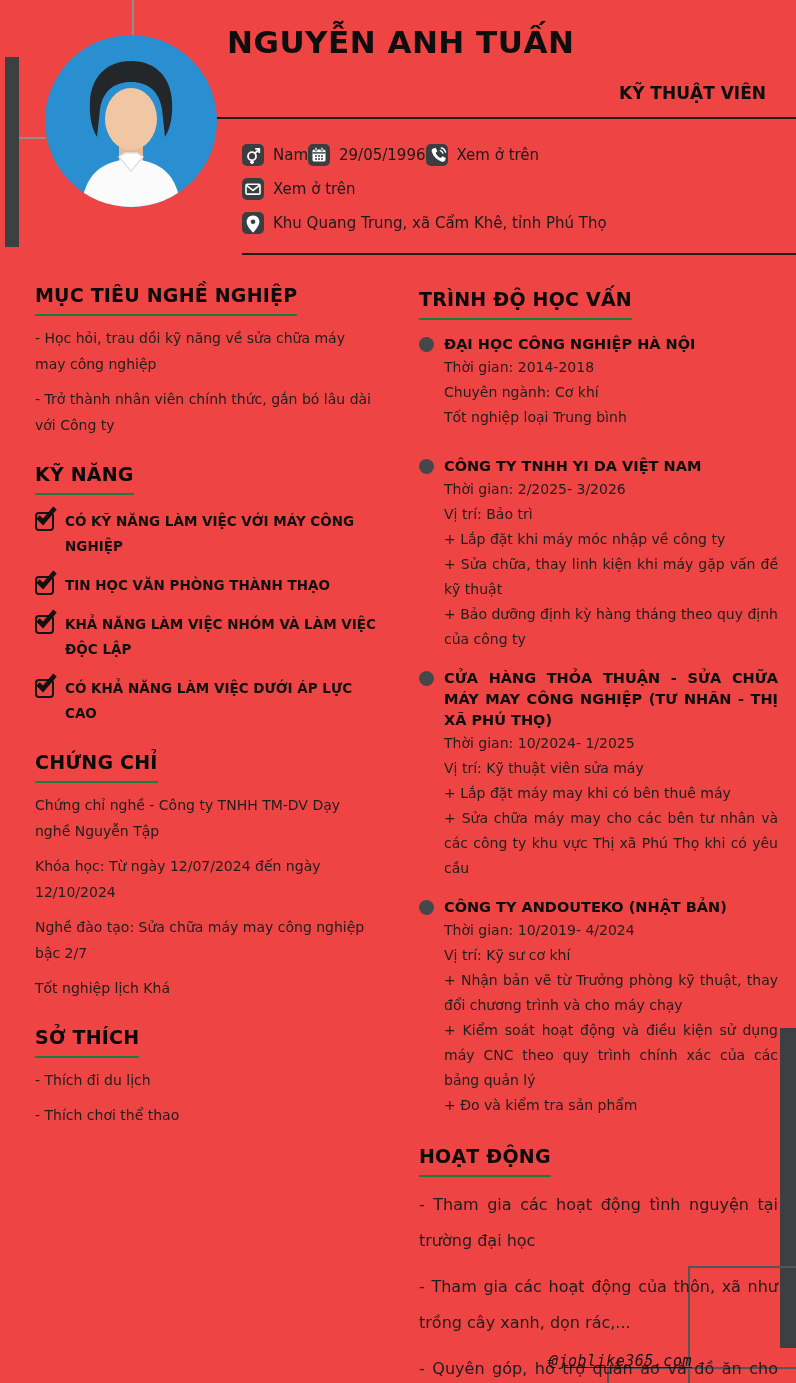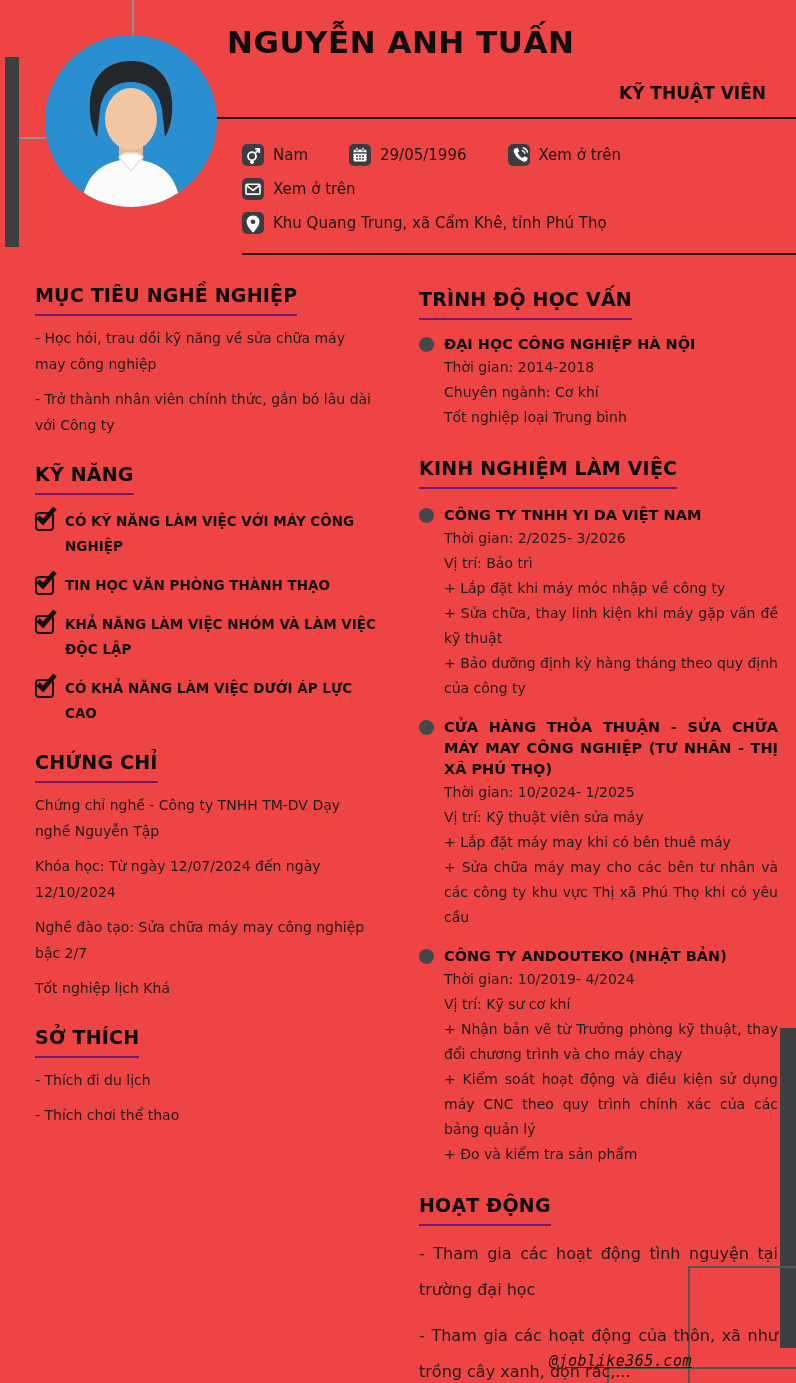--- a/index.html
+++ b/index.html
@@ -24,33 +24,33 @@
   .corner-h2    { left:607px; top:1367px; width:189px; height:2px;  background:#555; }
   .corner-v2    { left:607px; top:1367px; width:2px;  height:16px;  background:#555; }
 
   .photo { left:45px; top:35px; width:172px; height:172px; border-radius:50%; overflow:hidden; }
   .photo svg { display:block; }
 
   .name { left:227px; top:24px; font-size:31px; font-weight:bold; letter-spacing:.5px; color:#0e0e0e; white-space:nowrap; }
   .job-title { right:30px; top:83px; font-size:17px; font-weight:bold; color:#0e0e0e; }
 
   .contact { left:242px; top:144px; width:554px; }
-  .contact-row { display:flex; align-items:flex-start; gap:41px; height:22px; margin-bottom:12px; }
+  .contact-row { display:flex; align-items:flex-start; height:22px; margin-bottom:12px; }
   .cgroup { display:flex; align-items:center; gap:9px; }
   .cicon { width:22px; height:22px; border-radius:5px; background:#3b3e41; flex:none; display:flex; align-items:center; justify-content:center; }
   .cicon svg { display:block; }
   .clabel { font-size:15px; color:#1a1a1a; white-space:nowrap; }
 
   
   .col-left  { left:35px;  top:283px; width:344px; }
   .col-right { left:419px; top:287px; width:359px; }
 
   h2.sec {
     display:inline-block; font-size:19px; font-weight:bold; color:#0b0b0b;
-    line-height:24px; padding-bottom:7px; border-bottom:2px solid #701a75;
+    line-height:24px; padding-bottom:7px; border-bottom:2px solid #15803d;
     letter-spacing:.2px; white-space:nowrap;
   }
   .section { margin-bottom:24px; }
   .col-right .section { margin-bottom:26px; }
 
   .plain p { font-size:14px; line-height:26px; margin-top:9px; }
 
   
   .skill { display:flex; gap:11px; margin-top:14px; }
   .skill .label { font-size:13.5px; font-weight:bold; line-height:25px; color:#111; }
@@ -242,21 +242,20 @@
         <div class="body">
           <div class="etitle">ĐẠI HỌC CÔNG NGHIỆP HÀ NỘI</div>
           <div class="eline">Thời gian: 2014-2018</div>
           <div class="eline">Chuyên ngành: Cơ khí</div>
           <div class="eline">Tốt nghiệp loại Trung bình</div>
         </div>
       </div>
     </div>
 
     <div class="section exp">
-      <h2 class="sec">KINH NGHIỆM LÀM VIỆC</h2>
 
       <div class="entry">
         <span class="dot"></span>
         <div class="body">
           <div class="etitle">CÔNG TY TNHH YI DA VIỆT NAM</div>
           <div class="eline">Thời gian: 2/2025- 3/2026</div>
           <div class="eline">Vị trí: Bảo trì</div>
           <div class="eline">+ Lắp đặt khi máy móc nhập về công ty</div>
           <div class="eline">+ Sửa chữa, thay linh kiện khi máy gặp vấn đề kỹ thuật</div>
           <div class="eline">+ Bảo dưỡng định kỳ hàng tháng theo quy định của công ty</div>

